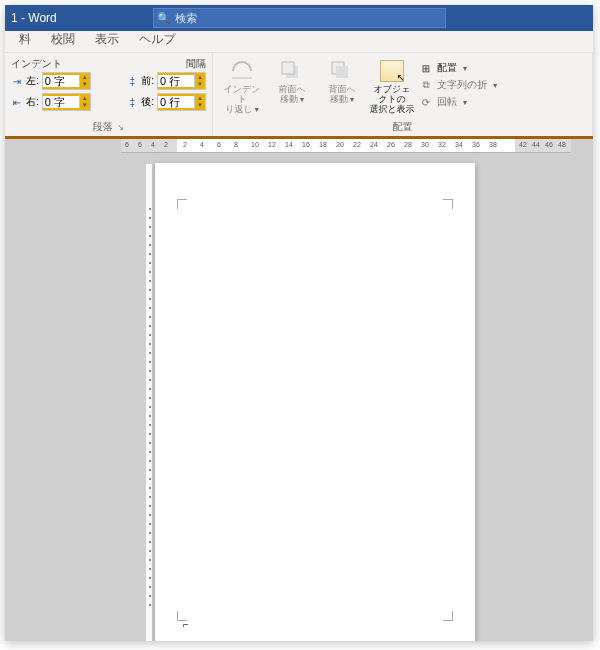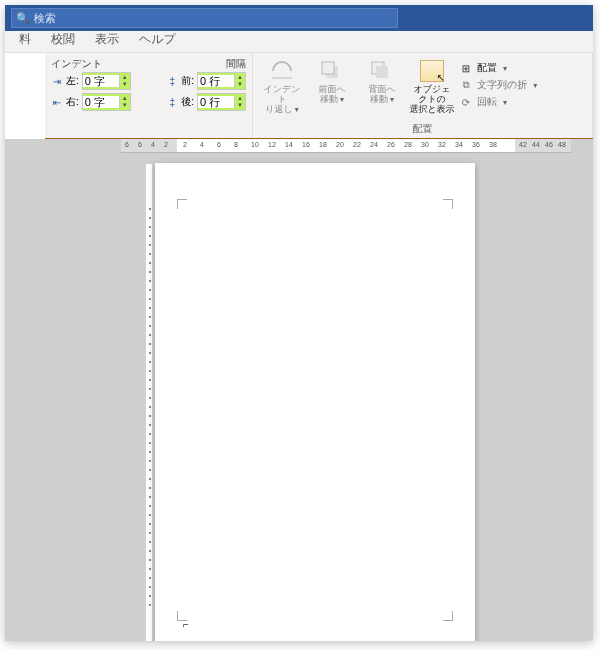--- a/index.html
+++ b/index.html
@@ -5,28 +5,28 @@
   * { box-sizing: border-box; margin: 0; padding: 0; font-family: "Yu Gothic UI", "Meiryo", sans-serif; }
   body { width: 600px; height: 650px; background: #fff; overflow: hidden; }
   .frame { width: 588px; height: 636px; margin: 5px; box-shadow: 0 2px 10px rgba(0,0,0,.25); background:#fff; overflow:hidden; position:relative;}
   .titlebar { height: 26px; background: #2b579a; color:#fff; display:flex; align-items:center; padding:0 6px; font-size:12px; }
   .titlebar .doc { flex:1; }
   .searchbox { flex:2; background:#3e6db5; height:20px; display:flex; align-items:center; border:1px solid #5b82bf; color:#dfe7f3; font-size:11px; padding:0 4px;}
   .searchbox .sicon{ margin-right:4px;}
   .titlebar .right { flex:1; }
   .tabs { height:22px; background:#f3f2f1; border-bottom:1px solid #e1dfdd; display:flex; align-items:flex-end; font-size:12px; padding-left:4px;}
   .tab { padding:4px 10px; color:#555; cursor:pointer;}
-  .ribbon { height:86px; background:#f3f2f1; border-bottom:1px solid #a16207; display:flex; font-size:11px;margin-left:40px;}
+  .ribbon { height:86px; background:#f3f2f1; border-bottom:3px solid #a16207; display:flex; font-size:11px;}
   .group { border-right:1px solid #e1dfdd; padding:4px 6px 2px 6px; display:flex; flex-direction:column; height:100%; }
   .group-title { text-align:center; font-size:10px; color:#666; height:14px; display:flex; align-items:center; justify-content:center;}
   .indent-grid { display:flex; gap:8px; flex:1;}
   .col { display:flex; flex-direction:column; gap:3px;}
   .lbl { font-size:10px; color:#444; height:12px;}
   .row { display:flex; align-items:center; gap:3px;}
-  .spin { display:flex; align-items:center; border:1px solid #c8c8c8; background:#bef264; height:18px;}
+  .spin { display:flex; align-items:center; border:1px solid #c8c8c8; background:#eab308; height:18px;}
   .spin input { border:none; width:36px; font-size:11px; padding:0 2px; outline:none;}
   .spin .btns { display:flex; flex-direction:column; border-left:1px solid #c8c8c8;}
   .spin .btns span{ font-size:6px; line-height:7px; padding:0 2px; color:#555; cursor:pointer;}
   .micon { width:12px; text-align:center; color:#2b579a; font-size:10px;}
   .arr-group { flex:1; display:flex; gap:4px; align-items:flex-start; padding-top:2px;}
   .big { display:flex; flex-direction:column; align-items:center; width:46px; color:#888; cursor:pointer;}
   .big.active{ color:#222;}
   .big .ico{ width:28px; height:24px; display:flex; align-items:center; justify-content:center; margin-bottom:1px;}
   .big .cap{ font-size:9px; line-height:10px; text-align:center;}
   .side { display:flex; flex-direction:column; gap:3px; padding-top:2px;}
@@ -53,20 +53,21 @@
   .selpane-cursor{ position:absolute; right:-2px; bottom:-2px; font-size:10px; color:#000;}
   .chev{ font-size:8px; color:#666; margin-left:2px;}
   .expand{ font-size:9px; color:#888; margin-left:4px;}
 </style>
 </head>
 <body>
 
 <div class="frame">
 
   <div class="titlebar">
+    <div class="doc">1  -  Word</div>
     <div class="searchbox">
       <span class="sicon">🔍</span>
       <span>検索</span>
     </div>
     <div class="right"></div>
   </div>
 
   <div class="tabs">
     <div class="tab">料</div>
     <div class="tab">校閲</div>
@@ -122,20 +123,24 @@
             <div class="spin">
               <input value="0 行" style="">
               <div class="btns">
                   <span>▲</span>
                   <span>▼</span>
                 </div>
             </div>
           </div>
         </div>
       </div>
+      <div class="group-title">
+          <span>段落</span>
+          <span class="expand">↘</span>
+        </div>
     </div>
 
     <div class="group" style="flex:1;">
       <div class="arr-group">
         <div class="big">
           <div class="ico">
               <svg width="24" height="22">
                 <path d="M3 11 a9 9 0 0 1 18 0" fill="none" stroke="#bbb" stroke-width="2"></path>
                 <line x1="2" y1="18" x2="22" y2="18" stroke="#bbb"></line>
               </svg>

